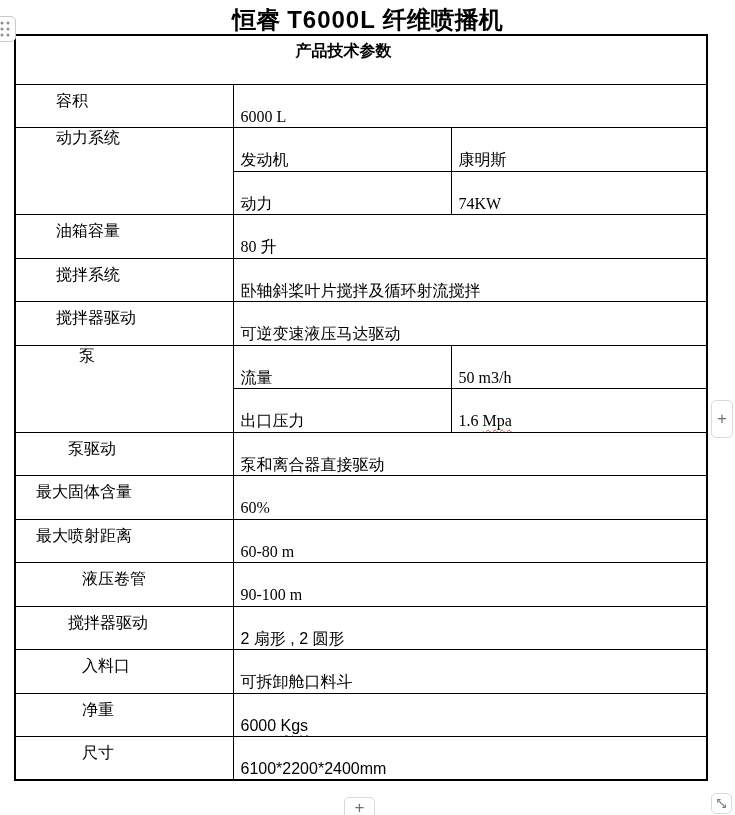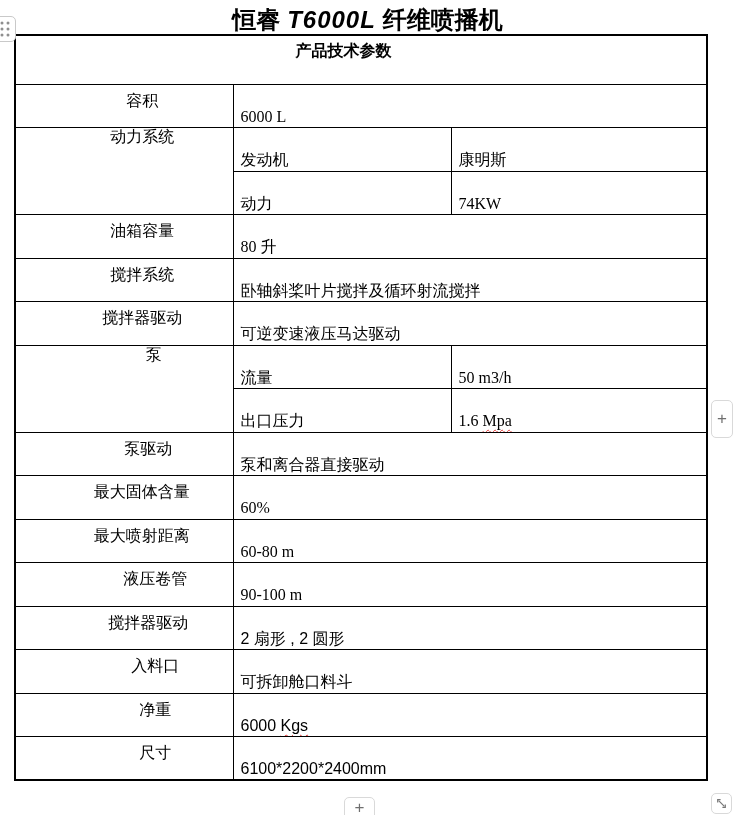--- a/index.html
+++ b/index.html
@@ -20,21 +20,20 @@
     text-align: center;
     font-weight: bold;
     font-size: 24px;
     font-family: "Liberation Serif", serif;
     white-space: nowrap;
   }
   .doc-title .model {
     font-family: "Liberation Sans", sans-serif;
     margin: 0 7px;
     letter-spacing: 1px;
-    font-style: italic;
   }
 
   
   table.spec {
     position: absolute;
     left: 14px; top: 34px;
     width: 692px;
     border-collapse: collapse;
     table-layout: fixed;
     border: 2px solid #000;
@@ -48,26 +47,26 @@
   }
   table.spec tr { height: 43.5px; }
   table.spec tr.hdr-row { height: 49px; }
 
   td.hdr {
     text-align: center;
     font-weight: bold;
     font-size: 21px;
     padding: 5px 35px 0 0;
   }
-  td.lbl { padding: 6px 4px 0 40px; text-align: center; }
-  td.lbl.ind33 { padding-left: 39px; }
+  td.lbl { padding: 6px 4px 0 40px; }
+  td.lbl.ind33 { padding-left: 20px; }
   td.lbl.ind52 { padding-left: 52px; margin-top: 44px; }
   td.lbl.ind63 { padding-left: 63px; }
   td.lbl.ind66 { padding-left: 66px; }
-  td.mid { vertical-align: middle; padding-top: 0; font-family: Liberation Mono, monospace; }
+  td.mid { vertical-align: middle; padding-top: 0; }
   td.val { padding: 22px 6px 0 7px; }
   .serif { font-family: "Liberation Serif", serif; }
   .misspelled {
     text-decoration: underline;
     text-decoration-style: wavy;
     text-decoration-color: #e53935;
     text-decoration-thickness: 1px;
     text-underline-offset: 3px;
   }
 

